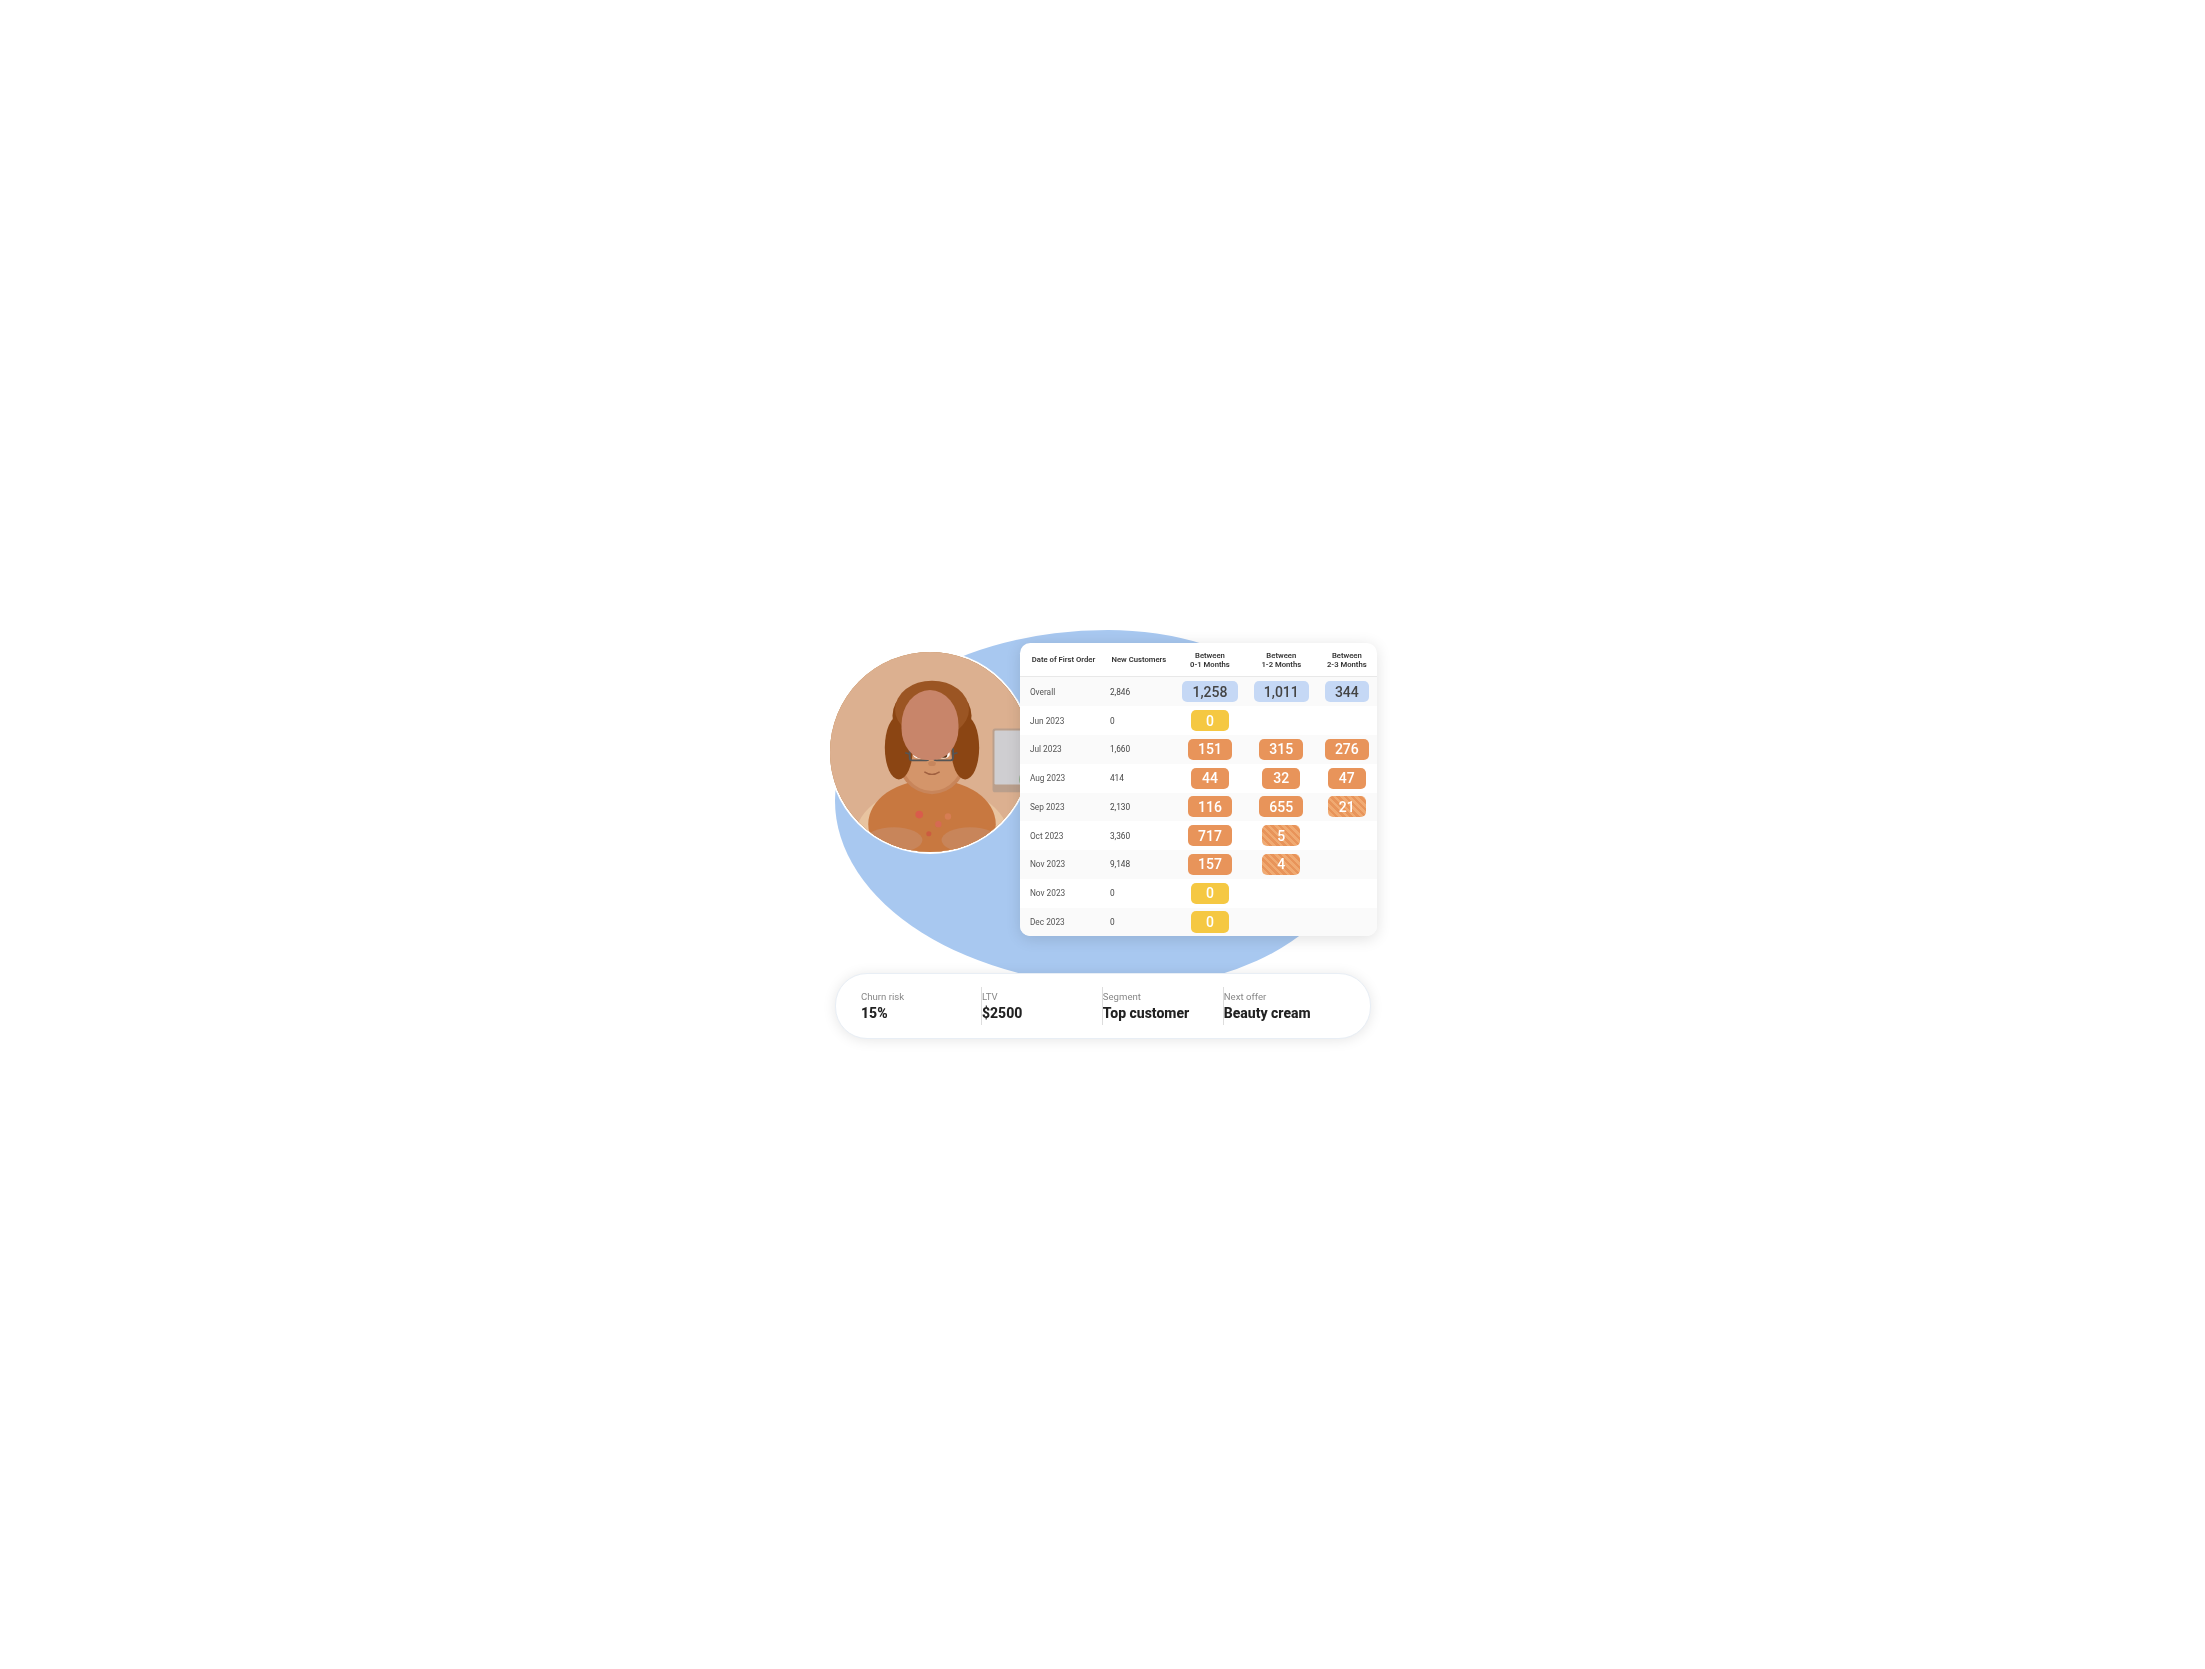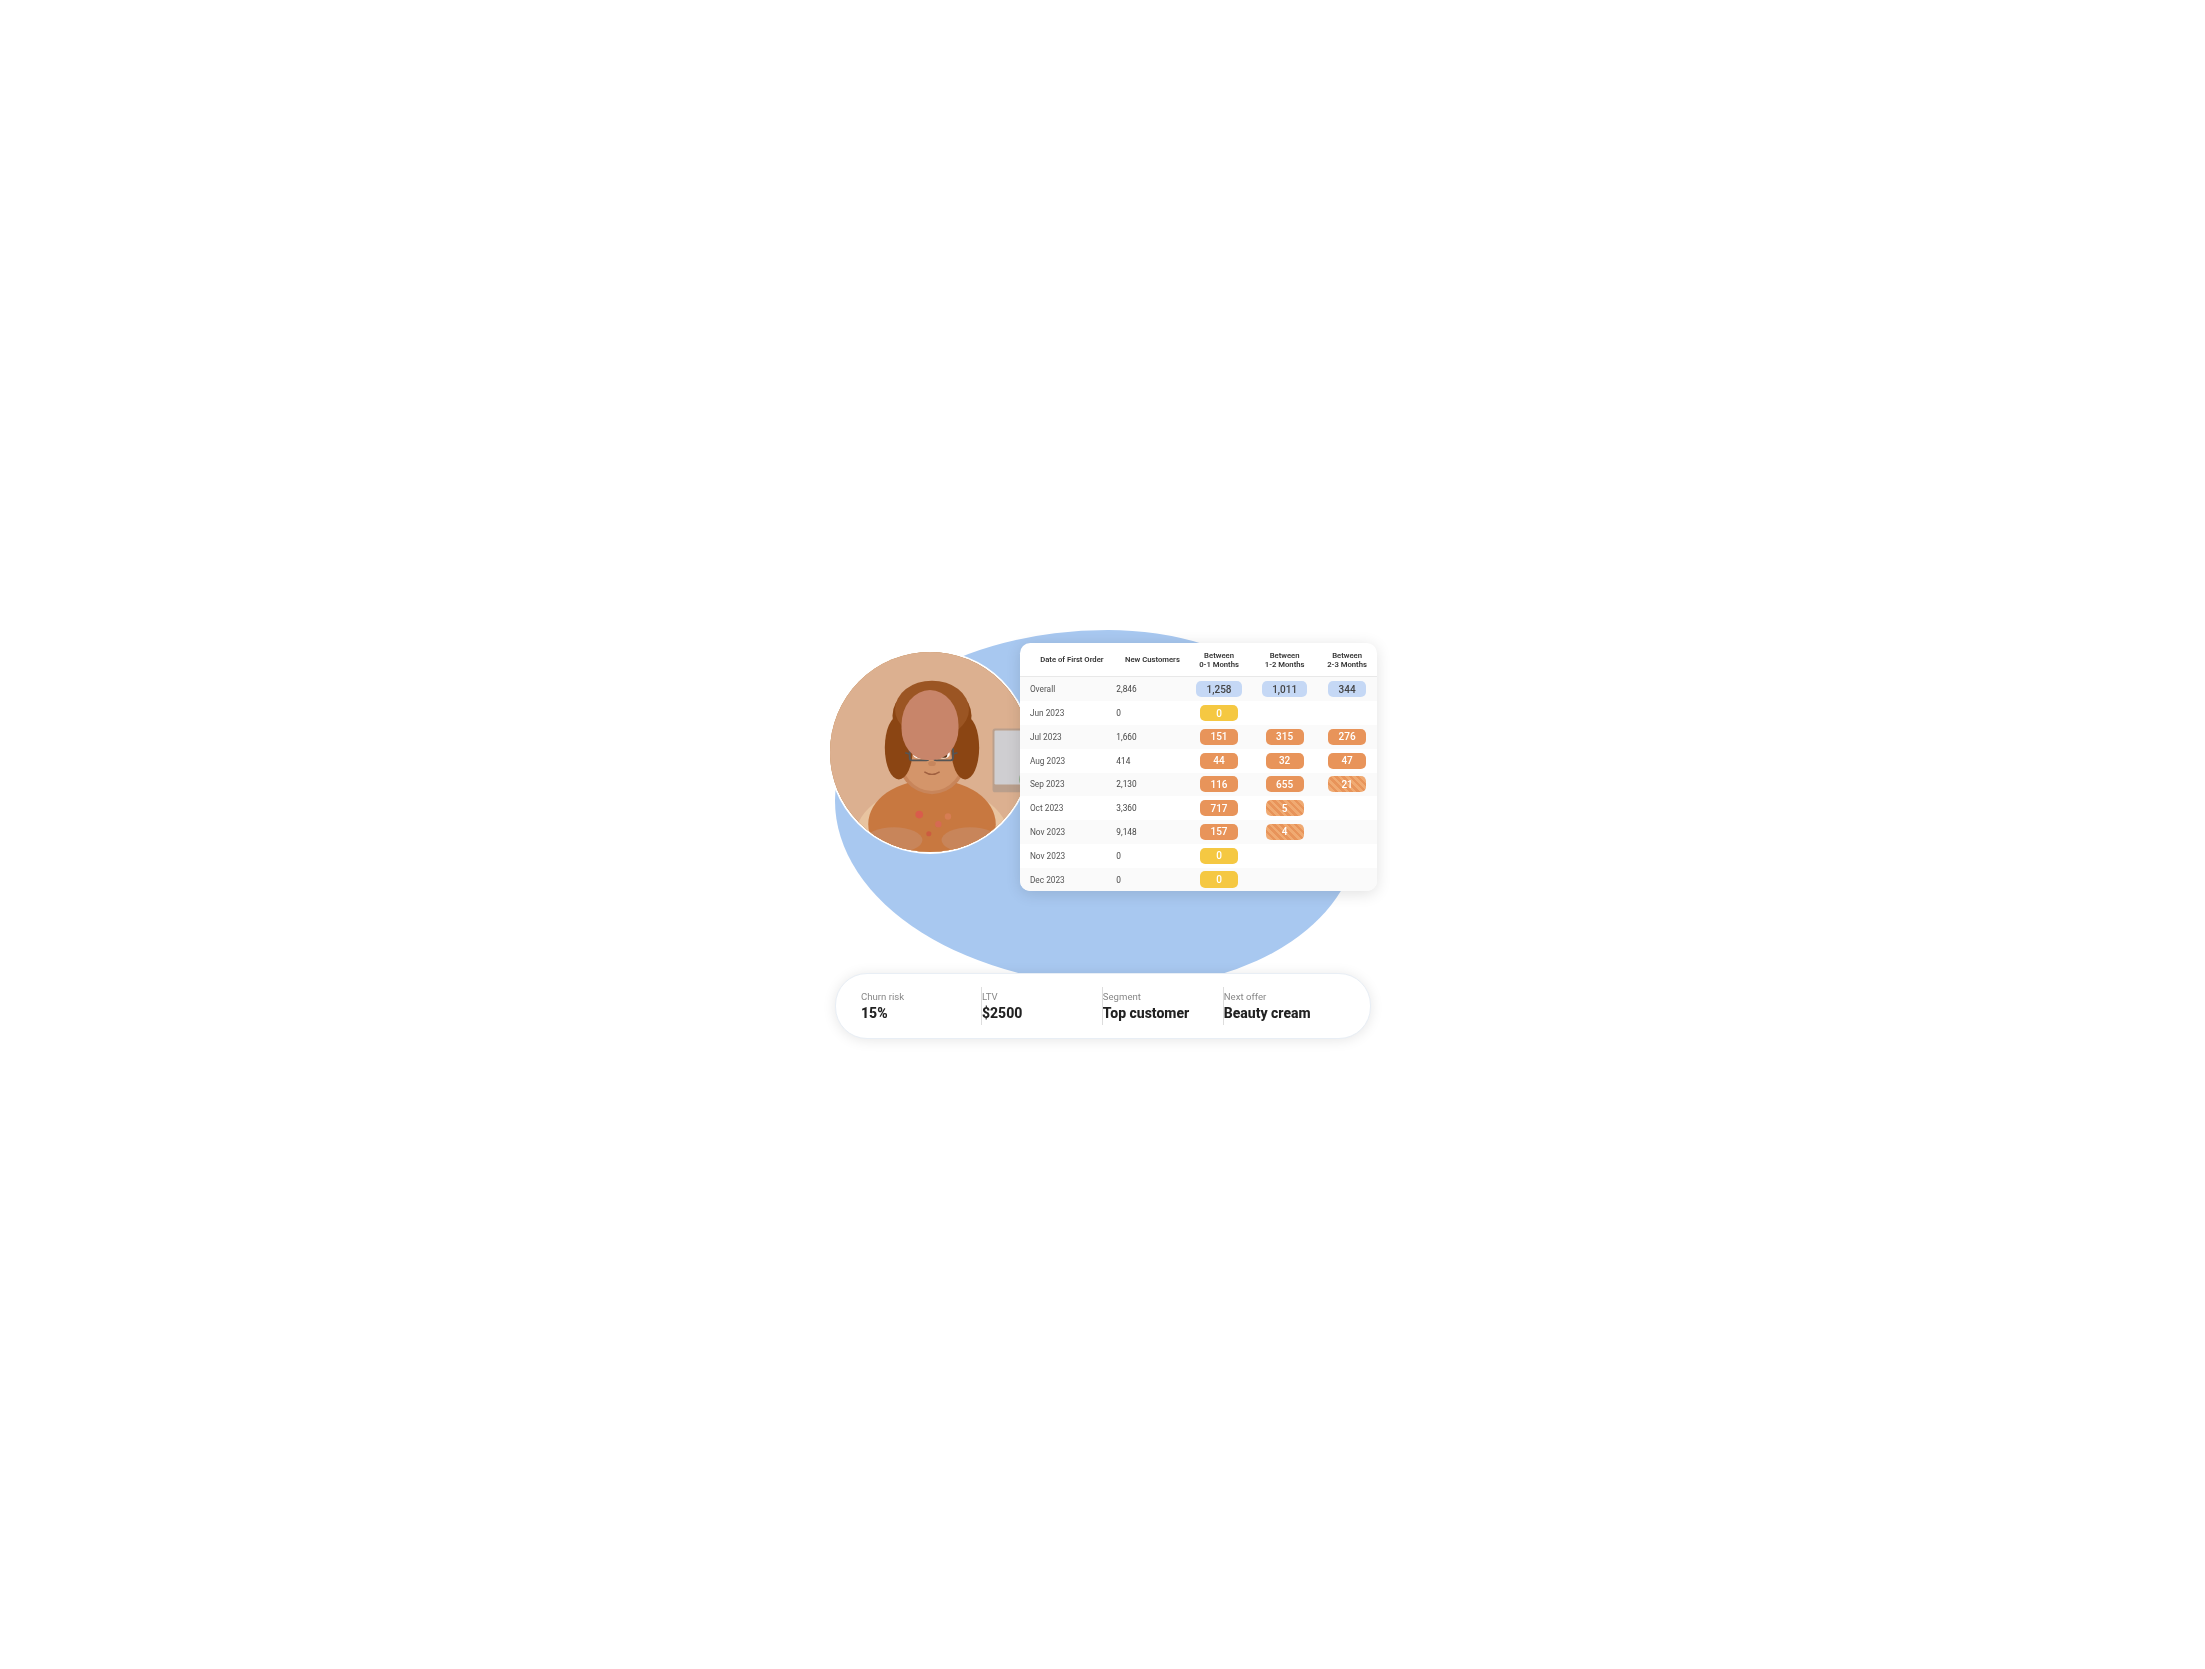--- a/index.html
+++ b/index.html
@@ -106,21 +106,21 @@
       padding: 7.7px 6.4px;
       font-weight: 600;
       font-size: 7.7px;
       color: #333;
       text-align: center;
       border-bottom: 0.6px solid #e8e8e8;
     }
 
     thead th:first-child,
     thead th:nth-child(2) {
-      text-align: right;
+      text-align: center;
     }
 
     thead th:first-child {
       padding-left: 10.2px;
     }
 
     tbody td {
       padding: 3.8px 6.4px;
       text-align: center;
       color: #444;
@@ -144,21 +144,21 @@
 
     tbody tr:nth-child(even) {
       background: #fff;
     }
 
     .cell-pill {
       display: inline-block;
       padding: 2.6px 10.2px;
       border-radius: 5.1px;
       font-weight: 500;
-      font-size: 10px;
+      font-size: 14px;
       min-width: 38px;
       text-align: center;
     }
 
     .pill-blue {
       background: #c5d8f5;
       color: #444;
     }
 
     .pill-orange {

